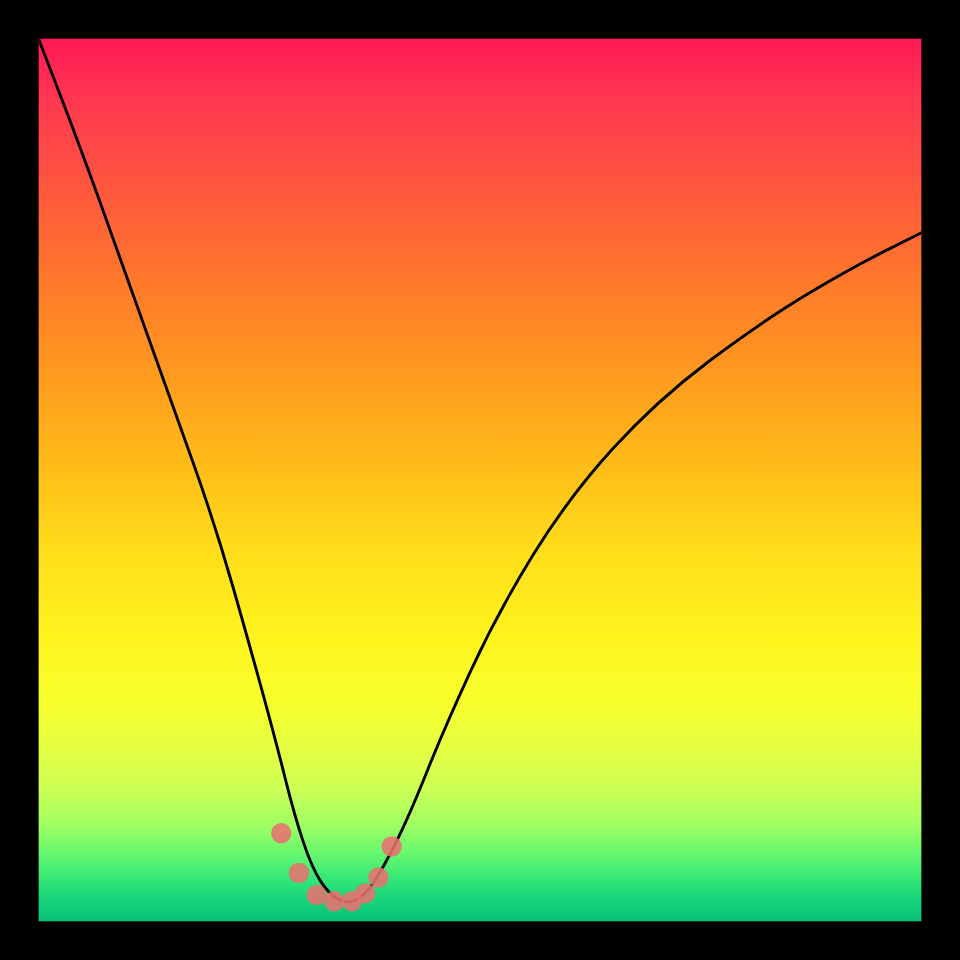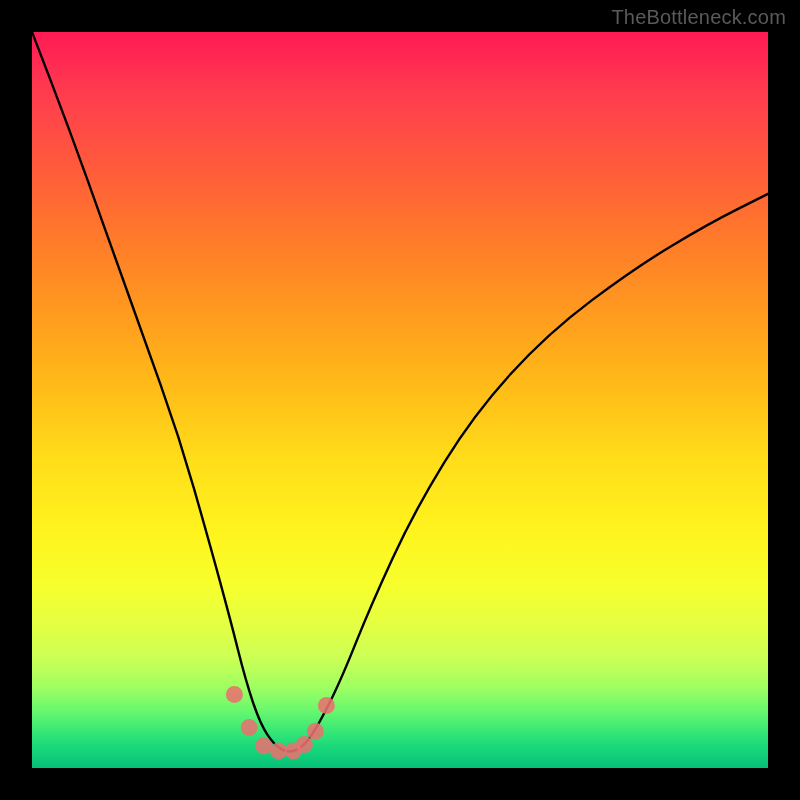--- a/index.html
+++ b/index.html
@@ -87,14 +87,13 @@
           <circle cx="217.11999999999998" cy="695.52" r="8.5" fill="#e9716f" fill-opacity="0.88"></circle>
           <circle cx="231.84" cy="713.92" r="8.5" fill="#e9716f" fill-opacity="0.88"></circle>
           <circle cx="246.56" cy="719.072" r="8.5" fill="#e9716f" fill-opacity="0.88"></circle>
           <circle cx="261.28" cy="719.072" r="8.5" fill="#e9716f" fill-opacity="0.88"></circle>
           <circle cx="272.32" cy="712.448" r="8.5" fill="#e9716f" fill-opacity="0.88"></circle>
           <circle cx="283.36" cy="699.2" r="8.5" fill="#e9716f" fill-opacity="0.88"></circle>
           <circle cx="294.40000000000003" cy="673.44" r="8.5" fill="#e9716f" fill-opacity="0.88"></circle>
         </g>
     </svg>
   </div>
-  <div class="watermark">TheBottleneck.com</div>
 </div>
 
 </body></html>

